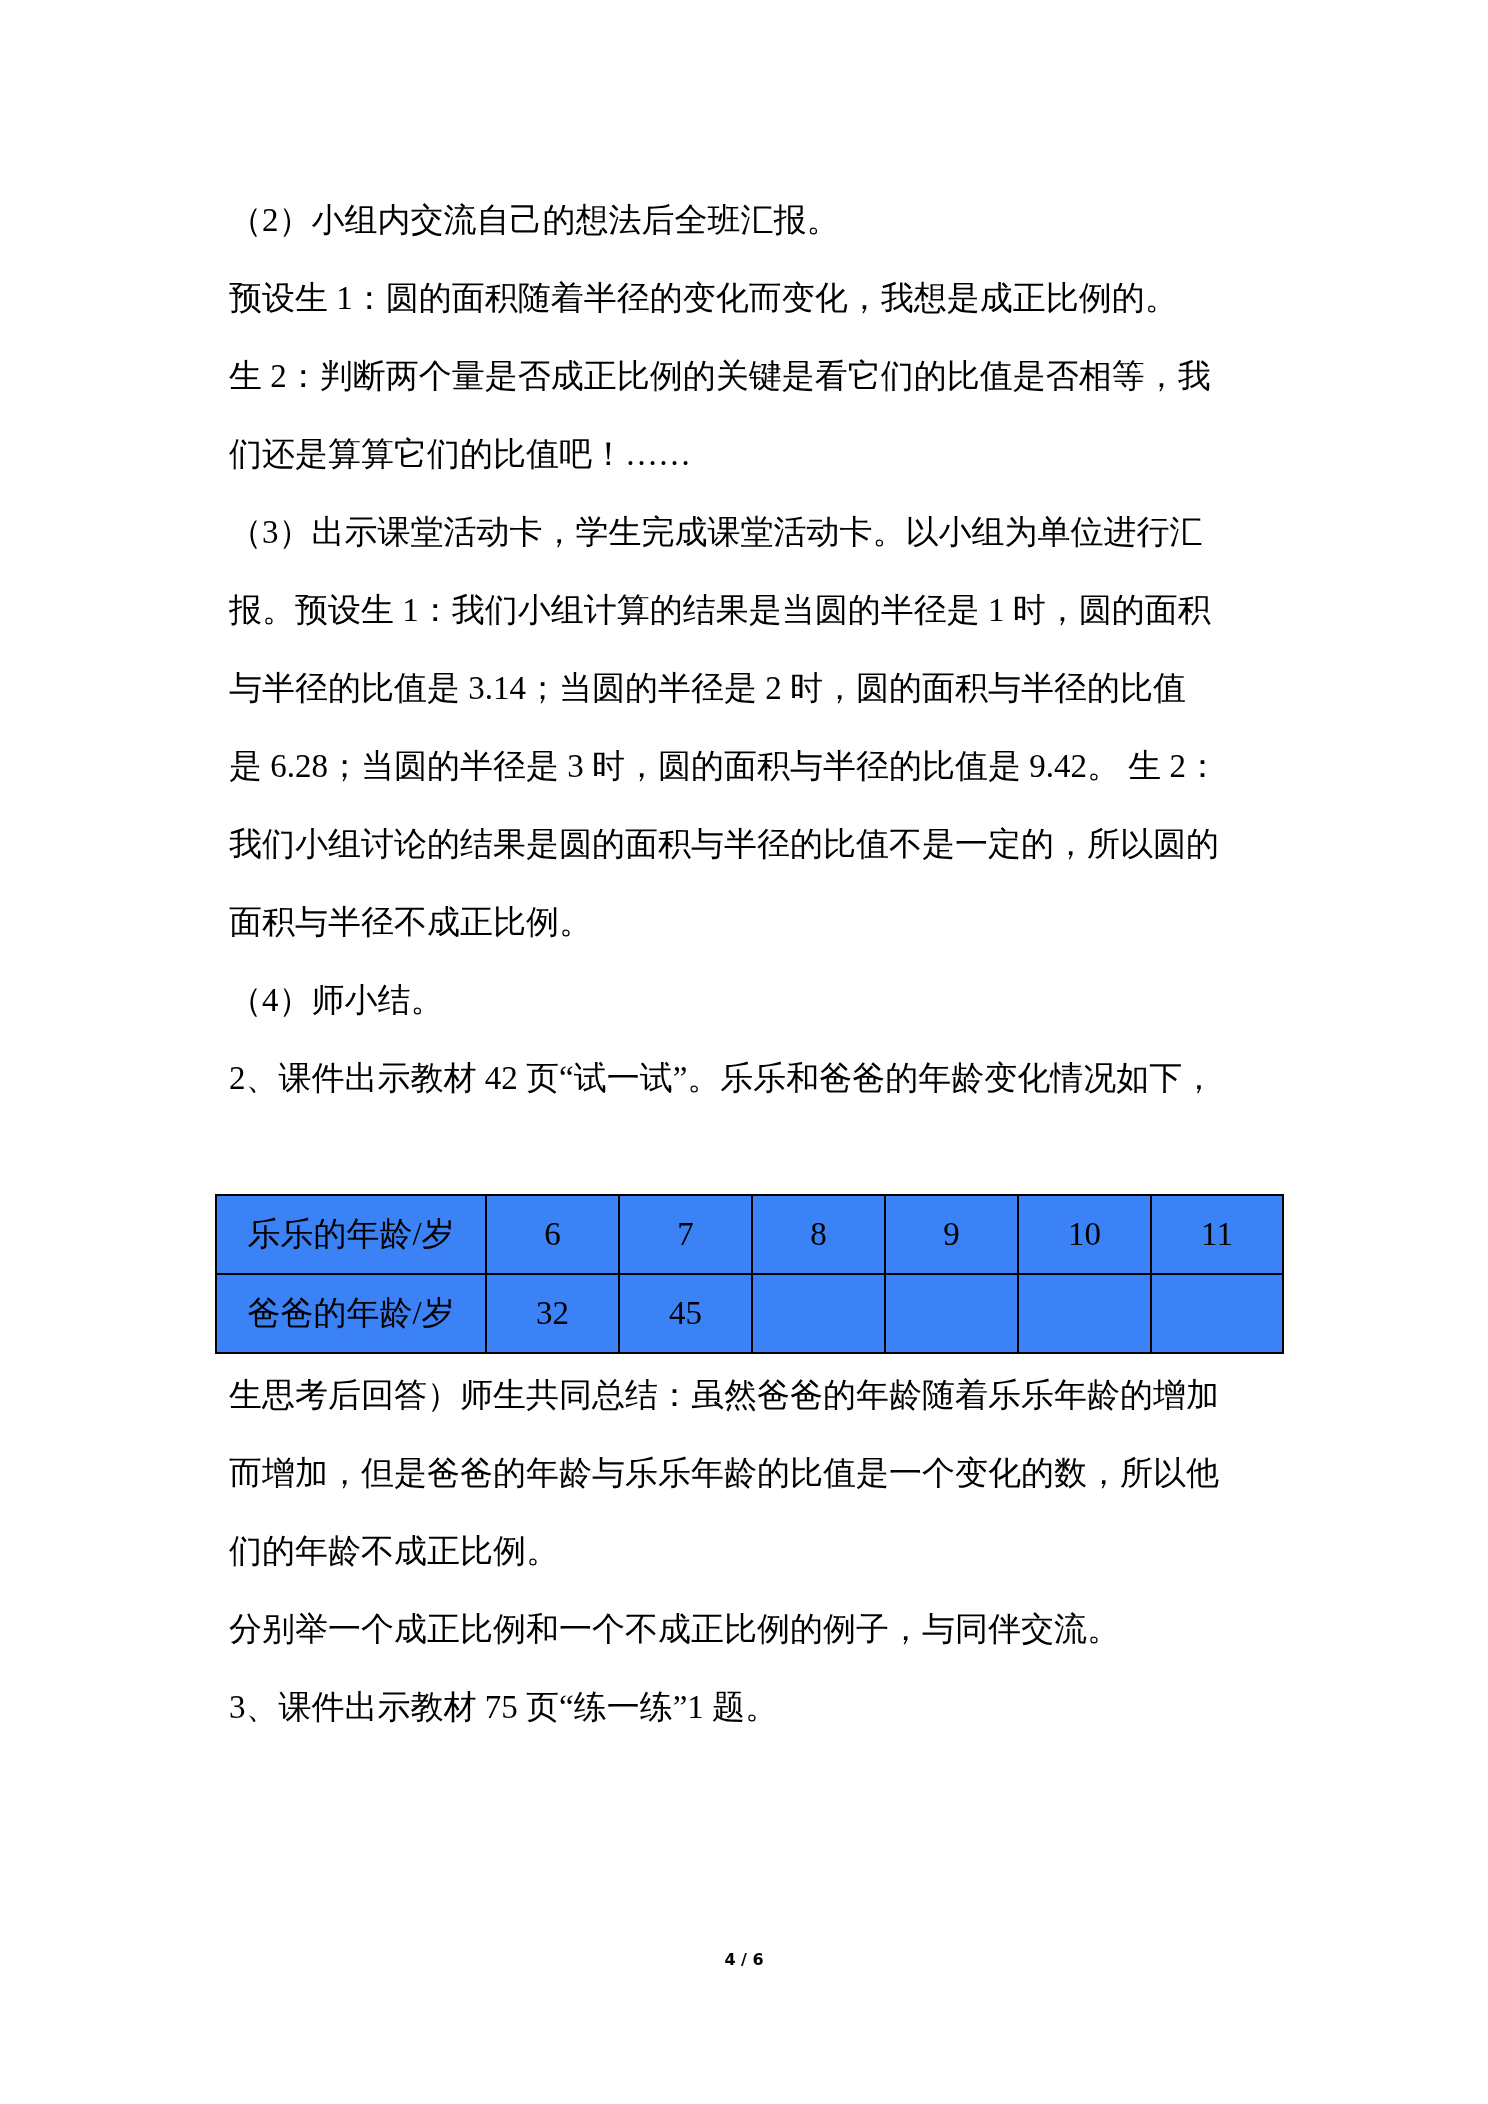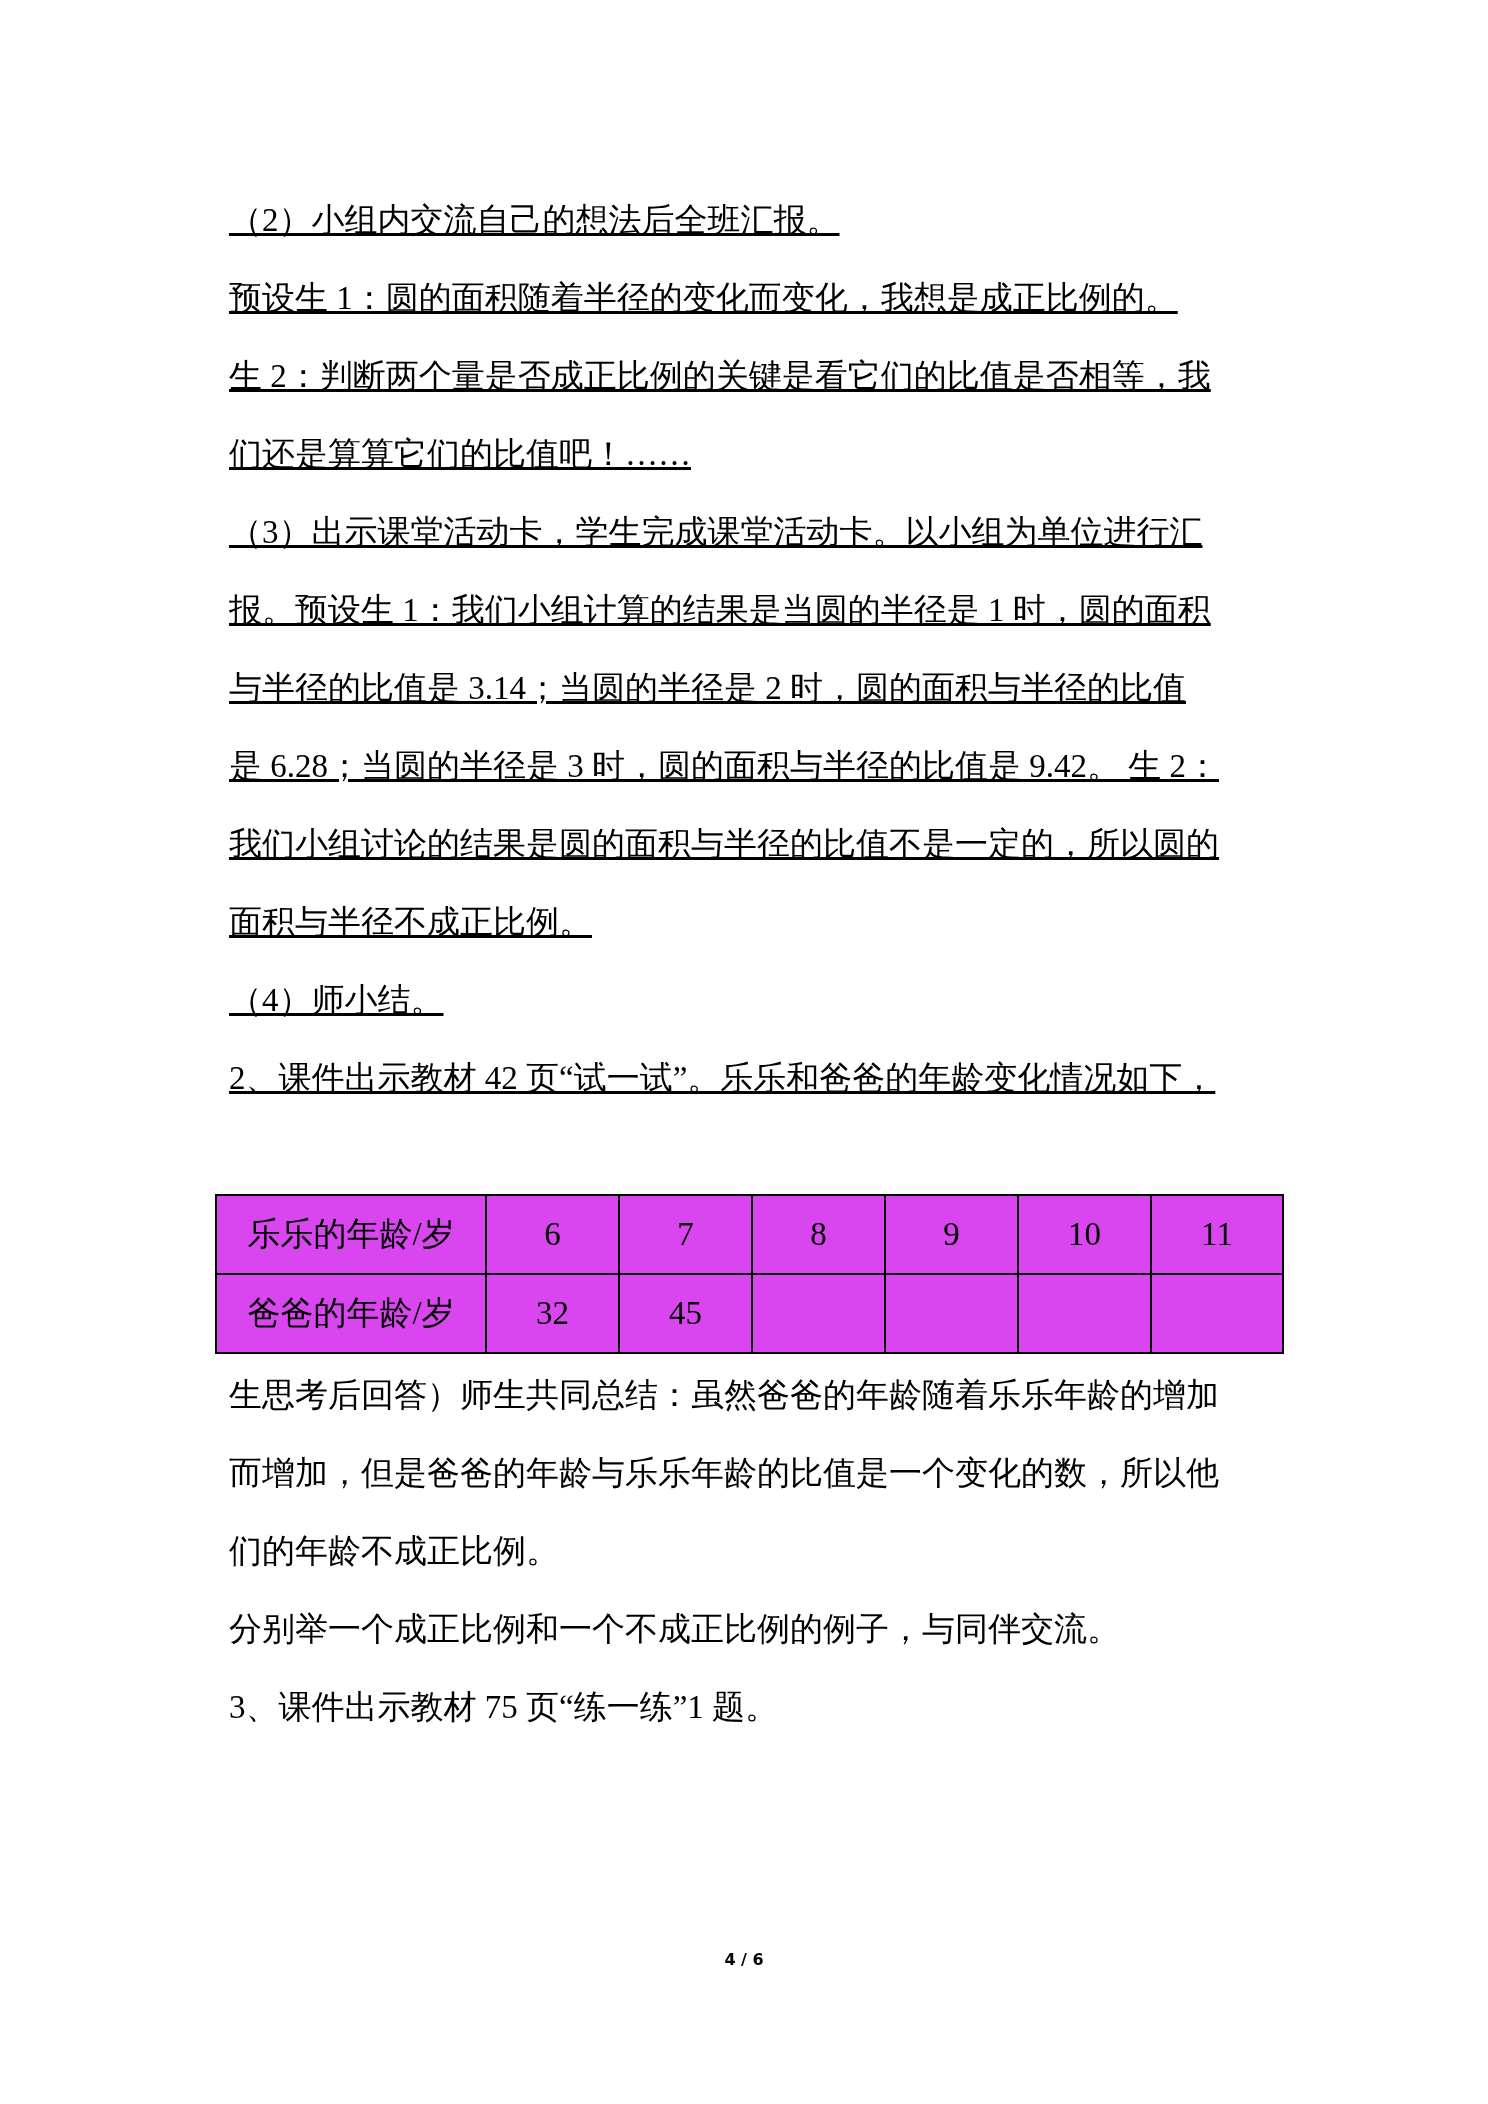--- a/index.html
+++ b/index.html
@@ -15,29 +15,29 @@
   }
   .text-block {
     position: absolute;
     left: 229px;
     width: 1080px;
     font-size: 33px;
     line-height: 78px;
     white-space: nowrap;
     color: #000000;
   }
-  .block-top { top: 181px; text-decoration: underline; }
+  .block-top { top: 181px; }
   .block-middle { top: 1356px; }
   .doc-table {
     position: absolute;
     border-collapse: collapse;
     table-layout: fixed;
     font-size: 33px;
     color: #000000;
-    background: #d946ef;
+    background: #3b82f6;
   }
   .doc-table td {
     border: 2px solid #000000;
     text-align: center;
     vertical-align: middle;
     padding: 0;
     overflow: hidden;
   }
   .tbl1 { left: 215px; top: 1194px; width: 1067px; }
   .tbl1 td { height: 79px; }

